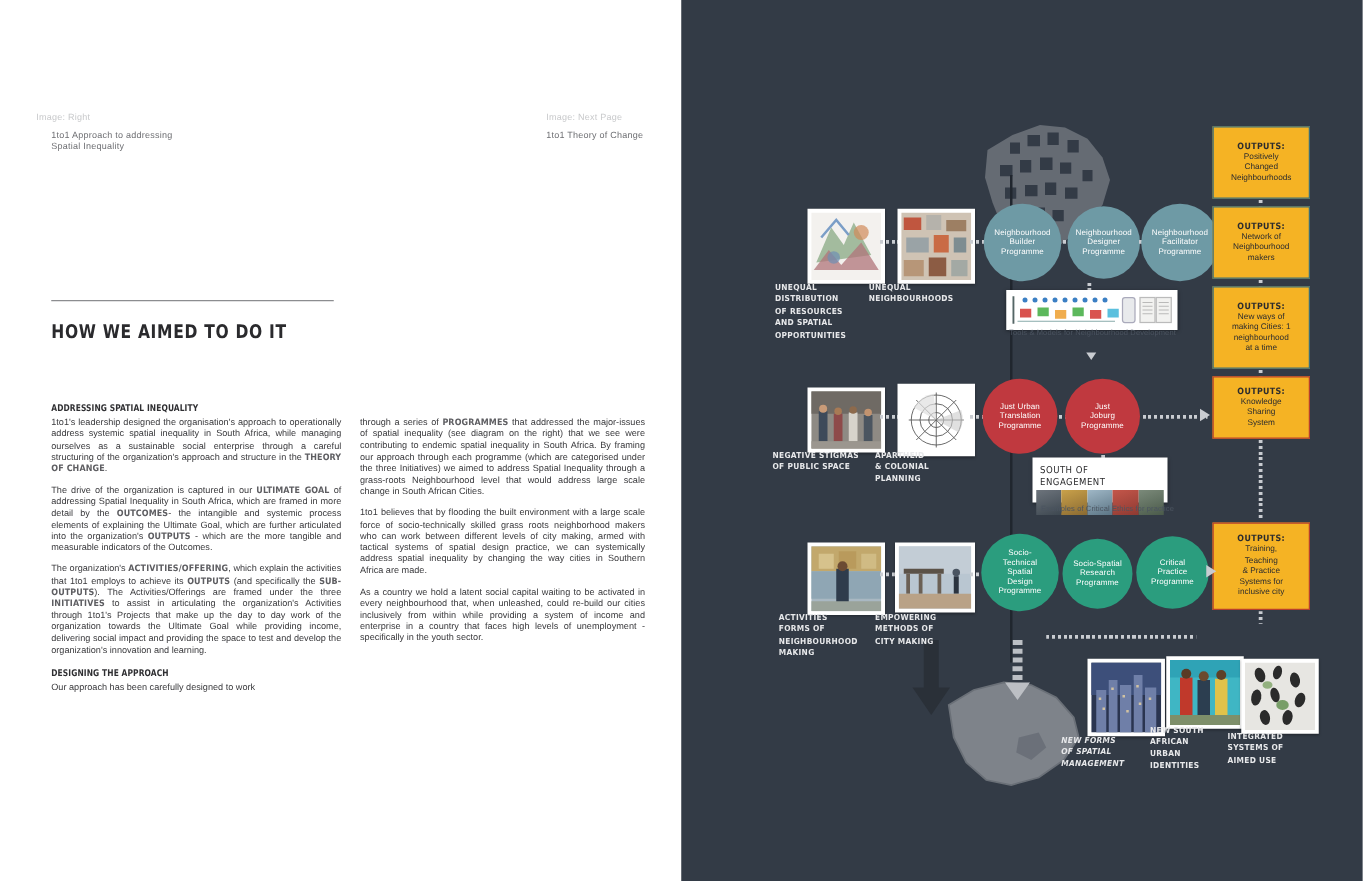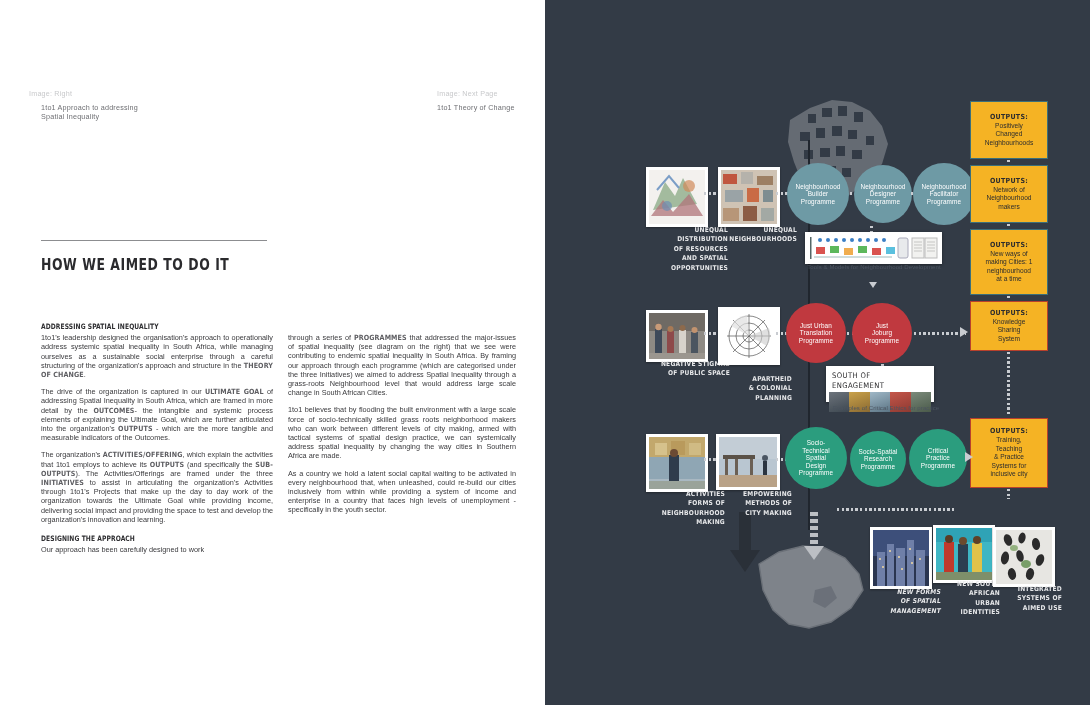--- a/index.html
+++ b/index.html
@@ -45,21 +45,21 @@
   .dark-pane{position:absolute;left:545px;top:0;width:545px;height:705px;background:#333b46;}
 
   .sa-map{position:absolute;opacity:.30;}
   .sa-map svg{display:block;}
 
   
   .tile{position:absolute;background:#ffffff;padding:3px;box-shadow:0 1px 2px rgba(0,0,0,.35);}
   .tile .ph{width:100%;height:100%;display:block;}
 
   .cap{
-    position:absolute;text-align:right;color:#e7e8ea;
+    position:absolute;text-align:left;color:#e7e8ea;
     font-family:"DejaVu Sans Condensed","Liberation Sans",sans-serif;
     font-weight:700;font-size:6.6px;line-height:9.4px;letter-spacing:.25px;
   }
 
   
   .circ{
     position:absolute;border-radius:50%;
     display:flex;align-items:center;justify-content:center;text-align:center;
     color:#ffffff;font-size:6.4px;line-height:7.6px;letter-spacing:.1px;
     padding:4px;box-sizing:border-box;
@@ -394,21 +394,21 @@
             <circle cx="28" cy="26" r="6"></circle>
           <line x1="28" y1="4" x2="28" y2="48"></line>
             <line x1="6" y1="26" x2="50" y2="26"></line>
           <line x1="12" y1="10" x2="44" y2="42"></line>
             <line x1="44" y1="10" x2="12" y2="42"></line>
         </g>
         <path d="M28 26 L48 18 A22 22 0 0 1 46 36 Z" fill="#cccccc" opacity=".6"></path>
         <path d="M28 26 L10 16 A22 22 0 0 1 26 5 Z" fill="#e0e0e0" opacity=".7"></path>
       </svg>
     </div>
-    <div class="cap" style="left:155px;top:360px;width:92px;margin-top:15px;">
+    <div class="cap" style="left:155px;top:360px;width:92px;">
       <div>APARTHEID</div>
       <div>&amp; COLONIAL</div>
       <div>PLANNING</div>
     </div>
 
     <div class="dots" style="left:231px;top:332px;width:12px;"></div>
 
     <div class="circ c-red" style="left:241px;top:303px;width:60px;height:60px;">
       <div>
         <div>Just Urban</div>

